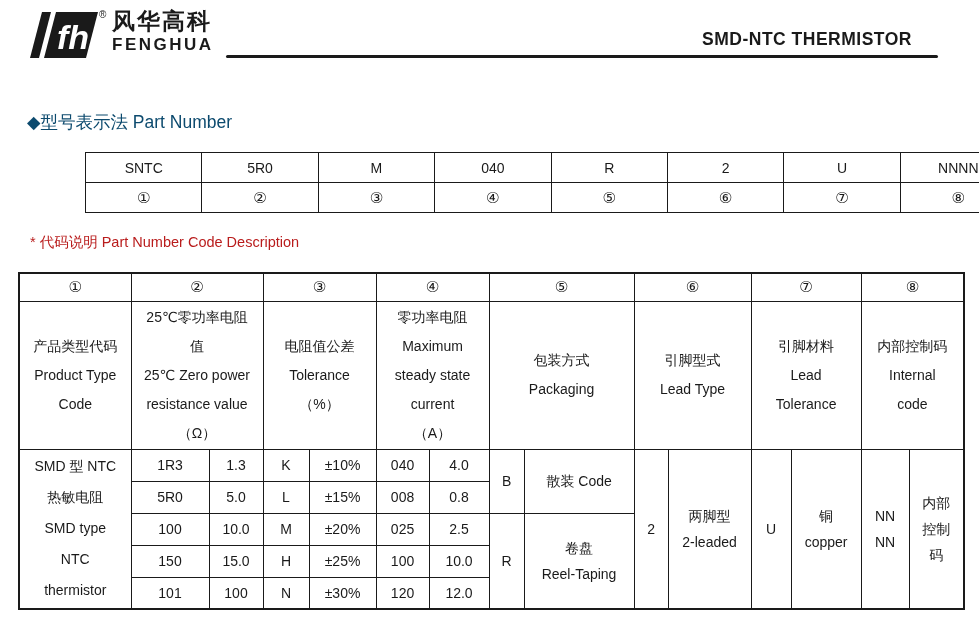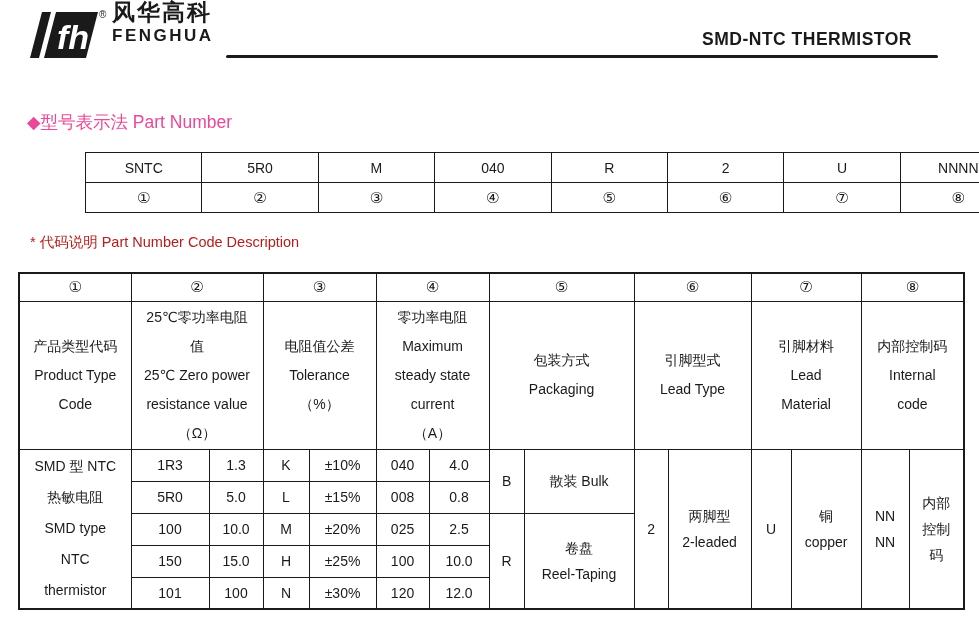--- a/index.html
+++ b/index.html
@@ -10,36 +10,36 @@
     width: 979px;
     height: 623px;
     background: #ffffff;
     color: #1a1a1a;
     overflow: hidden;
   }
 
   
   .logo-icon { position: absolute; left: 30px; top: 11px; }
   .reg-mark { position: absolute; left: 99px; top: 9px; font-size: 10px; color: #1a1a1a; }
-  .brand { position: absolute; left: 112px; top: 1px; line-height: 1; }
+  .brand { position: absolute; left: 112px; top: 10px; line-height: 1; }
   .brand-cn { font-size: 23px; font-weight: bold; letter-spacing: 2px; }
   .brand-en { font-size: 17px; font-weight: bold; letter-spacing: 2.5px; margin-top: 3px; }
   .doc-title {
     position: absolute; top: 29px; right: 67px;
     font-size: 17.5px; font-weight: bold; letter-spacing: 0.5px; margin-left: 24px;
   }
   .header-rule {
     position: absolute; left: 226px; top: 55px;
     width: 712px; height: 3px; background: #1a1a1a; border-radius: 2px;
   }
 
   
   .sec1-title {
     position: absolute; left: 27px; top: 110px;
-    font-size: 17.5px; color: #ec4899;
+    font-size: 17.5px; color: #0c4a6e;
   }
   .sec2-title {
     position: absolute; left: 30px; top: 233px;
     font-size: 14.5px; color: #b91c1c;
   }
 
   
   table { border-collapse: collapse; table-layout: fixed; }
   td {
     border: 1px solid #1a1a1a;
@@ -163,40 +163,40 @@
 Maximum
 steady state
 current
 （A）</td>
           <td class="desc ml" colspan="2">包装方式
 Packaging</td>
           <td class="desc ml" colspan="2">引脚型式
 Lead Type</td>
           <td class="desc ml" colspan="2">引脚材料
 Lead
-Material</td>
+Tolerance</td>
           <td class="desc ml" colspan="2">内部控制码
 Internal
 code</td>
         </tr>
 
         <tr class="data">
           <td class="ml prod-cell" rowspan="5">SMD 型 NTC
 热敏电阻
 SMD type
 NTC
 thermistor</td>
           <td>1R3</td>
           <td>1.3</td>
           <td>K</td>
           <td>±10%</td>
           <td>040</td>
           <td>4.0</td>
           <td rowspan="2">B</td>
-          <td rowspan="2" class="ml pack-label">散装 Bulk</td>
+          <td rowspan="2" class="ml pack-label">散装 Code</td>
           <td rowspan="5">2</td>
           <td rowspan="5" class="ml pack-label">两脚型
 2-leaded</td>
           <td rowspan="5">U</td>
           <td rowspan="5" class="ml pack-label">铜
 copper</td>
           <td rowspan="5" class="ml pack-label">NN
 NN</td>
           <td rowspan="5" class="ml pack-label">内部
 控制

